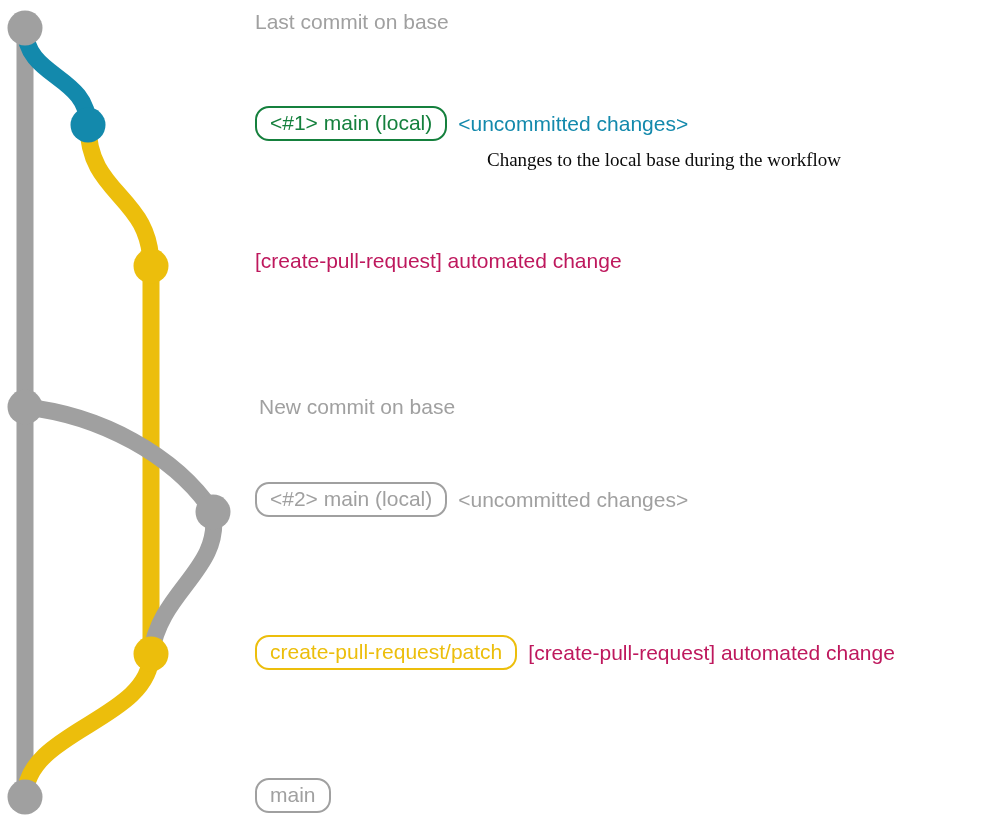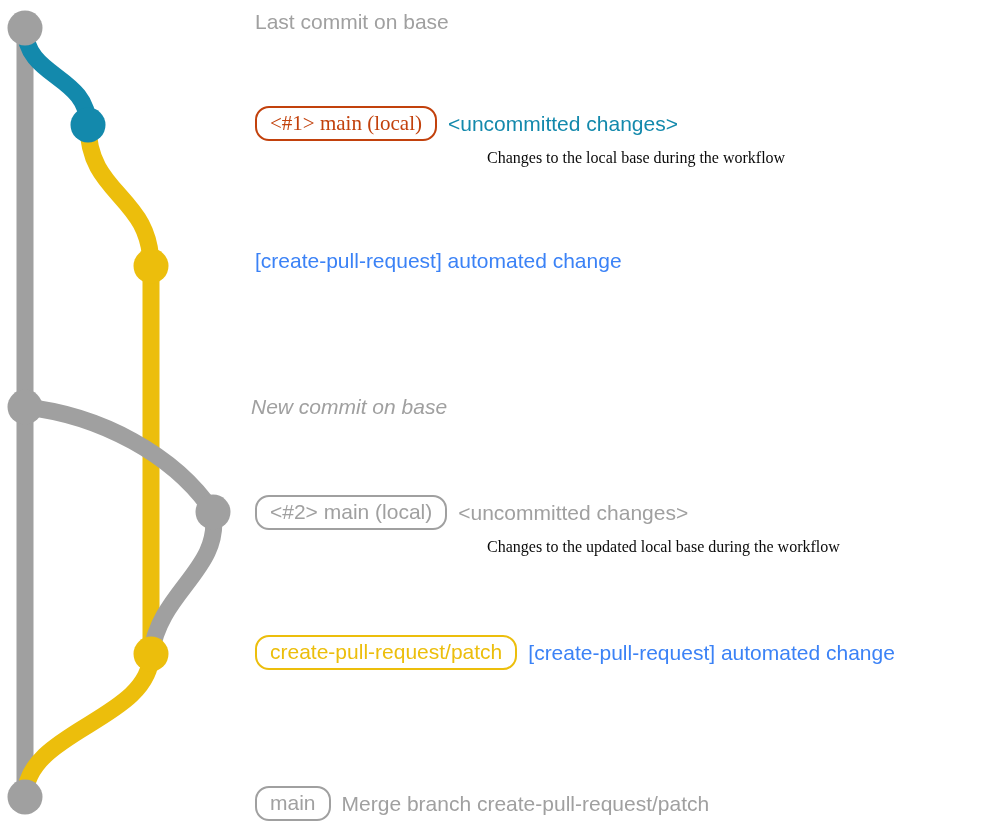--- a/index.html
+++ b/index.html
@@ -69,33 +69,33 @@
     margin-left: 11px;
   }
 
   .subject.no-pill {
     margin-left: 0;
   }
 
   
   .note {
     font-family: "Liberation Serif", serif;
-    font-size: 16px;
+    font-size: 19px;
     color: #0a0a0a;
     white-space: nowrap;
     margin-top: 8px;
   }
 
   
-  .c-blue   { color: #c2410c; font-family: Liberation Serif, serif; }
+  .c-blue   { color: #15803d; }
   .c-yellow { color: #ecbe0c; text-align: right; }
   .c-gray   { color: #a0a0a0; }
 
   .lbl-blue   { color: #1389ac; }
-  .lbl-yellow { color: #3b82f6; }
+  .lbl-yellow { color: #be185d; }
   .lbl-gray   { color: #a0a0a0; }
 </style>
 </head>
 <body>
 
 <svg id="graph-svg" viewBox="0 0 981 827" aria-hidden="true">
 
   <path d="M 25 28 L 25 797" stroke="#a0a0a0" stroke-width="17" fill="none" stroke-linecap="round"></path>
 
   <path d="M 25 28 C 25 78, 88 75, 88 125" stroke="#1389ac" stroke-width="17" fill="none" stroke-linecap="round"></path>
@@ -140,49 +140,47 @@
   </div>
 
   <div class="row" style="left:255px; top:250px;">
     <div class="headline-only">
       <div class="line-main">
         <span class="subject no-pill lbl-yellow">[create-pull-request] automated change</span>
       </div>
     </div>
   </div>
 
-  <div class="row" style="left:251px; top:396px;font-style:italic;">
+  <div class="row" style="left:259px; top:396px;">
     <div class="headline-only">
       <div class="line-main">
         <span class="subject no-pill lbl-gray">New commit on base</span>
       </div>
     </div>
   </div>
 
-  <div class="row" style="left:255px; top:495px;align-items:center;">
+  <div class="row" style="left:255px; top:482px;align-items:center;">
     <div class="headline-only">
       <div class="line-main">
         <span class="pill c-gray">&lt;#2&gt; main (local)</span>
         <span class="subject lbl-gray">&lt;uncommitted changes&gt;</span>
       </div>
-      <div class="note" style="margin-left:232px;">Changes to the updated local base during the workflow</div>
     </div>
   </div>
 
   <div class="row" style="left:255px; top:635px;">
     <div class="headline-only">
       <div class="line-main">
         <span class="pill c-yellow">create-pull-request/patch</span>
         <span class="subject lbl-yellow">[create-pull-request] automated change</span>
       </div>
     </div>
   </div>
 
-  <div class="row" style="left:255px; top:778px;margin-top:8px;">
+  <div class="row" style="left:255px; top:778px;">
     <div class="headline-only">
       <div class="line-main">
         <span class="pill c-gray">main</span>
-        <span class="subject lbl-gray">Merge branch create-pull-request/patch</span>
       </div>
     </div>
   </div>
 
 </div>
 
 </body></html>

